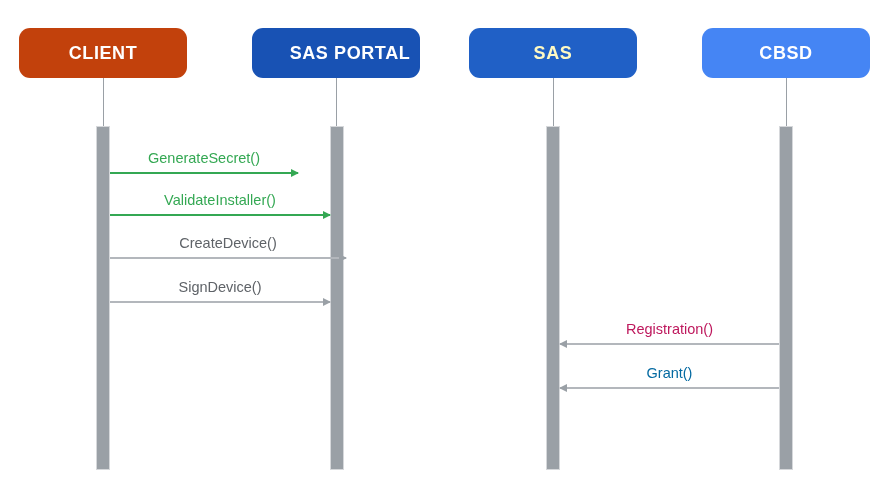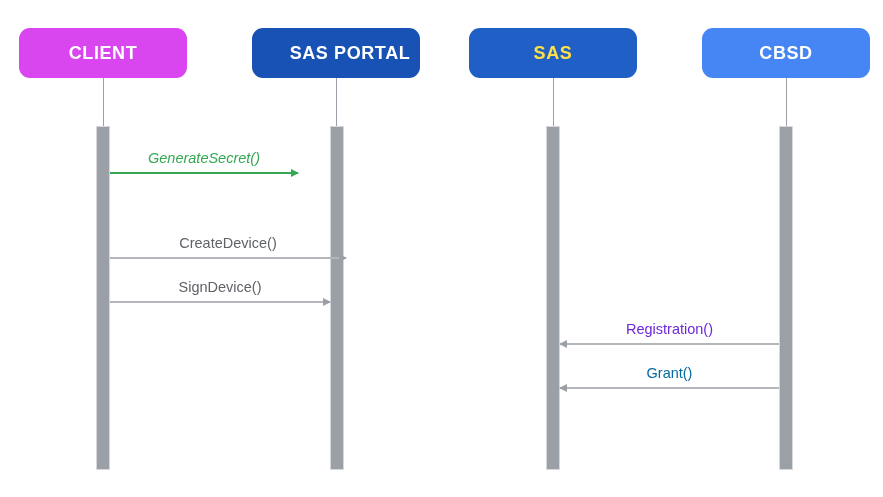--- a/index.html
+++ b/index.html
@@ -55,21 +55,21 @@
     border-style: solid;
     border-width: 1px;
   }
   .activation-bar.b0 { left: 96px;  }
   .activation-bar.b1 { left: 330px; }
   .activation-bar.b2 { left: 546px; }
   .activation-bar.b3 { left: 779px; }
 
   
   .message { position: absolute; height: 26px; }
-  .message.m0 { top: 148px; left: 110px; width: 188px; font-style: italic; }
+  .message.m0 { top: 148px; left: 110px; width: 188px; }
   .message.m1 { top: 190px; left: 110px; width: 220px; }
   .message.m2 { top: 233px; left: 110px; width: 236px; }
   .message.m3 { top: 277px; left: 110px; width: 220px; }
   .message.m4 { top: 319px; left: 560px; width: 219px; }
   .message.m5 { top: 363px; left: 560px; width: 219px; }
 
   .msg-label {
     position: absolute;
     bottom: 8px;
     left: 0;
@@ -102,27 +102,27 @@
     left: -1px;
     border-right-width: 8px;
     border-right-style: solid;
   }
 </style>
 </head>
 <body>
 
 <div class="canvas">
 
-  <div class="actor-box a0" style="background: #d946ef; color: rgb(255, 255, 255);">
+  <div class="actor-box a0" style="background: #c2410c; color: rgb(255, 255, 255);">
     <span>CLIENT</span>
   </div>
   <div class="actor-box a1" style="background: rgb(24, 82, 180); color: rgb(255, 255, 255);">
     <span>SAS PORTAL</span>
   </div>
-  <div class="actor-box a2" style="background: rgb(32, 96, 198); color: #fde047;">
+  <div class="actor-box a2" style="background: rgb(32, 96, 198); color: #fef9c3;">
     <span>SAS</span>
   </div>
   <div class="actor-box a3" style="background: rgb(69, 133, 244); color: rgb(255, 255, 255);">
     <span>CBSD</span>
   </div>
 
   <div class="lifeline-stem l0" style="background: rgb(154, 160, 166);"></div>
   <div class="lifeline-stem l1" style="background: rgb(154, 160, 166);"></div>
   <div class="lifeline-stem l2" style="background: rgb(154, 160, 166);"></div>
   <div class="lifeline-stem l3" style="background: rgb(154, 160, 166);"></div>
@@ -131,35 +131,40 @@
   <div class="activation-bar b1" style="background: rgb(154, 160, 166); border-color: rgb(214, 216, 219);"></div>
   <div class="activation-bar b2" style="background: rgb(154, 160, 166); border-color: rgb(214, 216, 219);"></div>
   <div class="activation-bar b3" style="background: rgb(154, 160, 166); border-color: rgb(214, 216, 219);"></div>
 
   <div class="message m0">
     <div class="msg-label" style="color: rgb(52, 168, 83);">GenerateSecret()</div>
     <div class="msg-line" style="background: rgb(52, 168, 83);"></div>
     <div class="msg-arrow arrow-right" style="border-left-color: rgb(52, 168, 83);"></div>
   </div>
 
+  <div class="message m1">
+    <div class="msg-label" style="color: rgb(52, 168, 83);">ValidateInstaller()</div>
+    <div class="msg-line" style="background: rgb(52, 168, 83);"></div>
+    <div class="msg-arrow arrow-right" style="border-left-color: rgb(52, 168, 83);"></div>
+  </div>
 
   <div class="message m2">
     <div class="msg-label" style="color: rgb(95, 99, 104);">CreateDevice()</div>
     <div class="msg-line" style="background: rgb(179, 183, 188);"></div>
     <div class="msg-arrow arrow-right" style="border-left-color: rgb(154, 160, 166);"></div>
   </div>
 
   <div class="message m3">
     <div class="msg-label" style="color: rgb(95, 99, 104); margin-top: 10px;">SignDevice()</div>
     <div class="msg-line" style="background: rgb(179, 183, 188);"></div>
     <div class="msg-arrow arrow-right" style="border-left-color: rgb(154, 160, 166);"></div>
   </div>
 
   <div class="message m4">
-    <div class="msg-label" style="color: #6d28d9;">Registration()</div>
+    <div class="msg-label" style="color: #be185d;">Registration()</div>
     <div class="msg-line" style="background: rgb(179, 183, 188);"></div>
     <div class="msg-arrow arrow-left" style="border-right-color: rgb(154, 160, 166);"></div>
   </div>
 
   <div class="message m5">
     <div class="msg-label" style="color: #0369a1; text-align: center;">Grant()</div>
     <div class="msg-line" style="background: rgb(179, 183, 188);"></div>
     <div class="msg-arrow arrow-left" style="border-right-color: rgb(154, 160, 166);"></div>
   </div>
 

